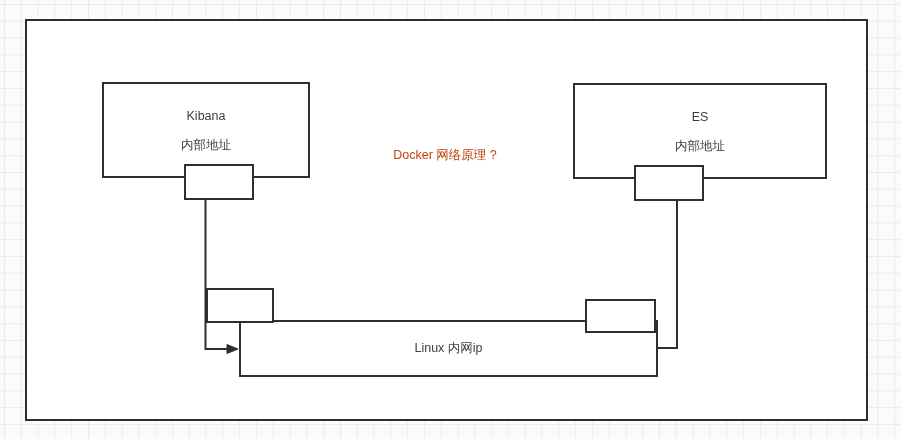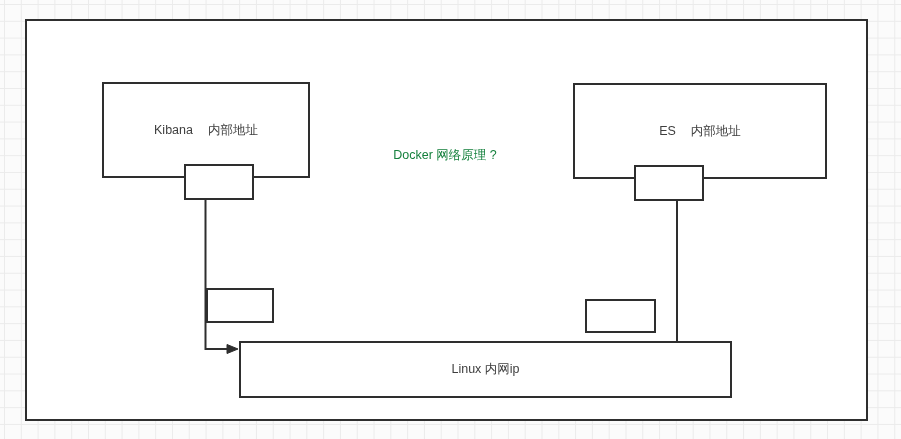--- a/index.html
+++ b/index.html
@@ -26,37 +26,37 @@
     left: 0; top: 0; width: 901px; height: 439px;
     z-index: 2;
     pointer-events: none;
   }
   .node {
     border: 2px solid #2e2e2e;
     background: #ffffff;
     color: #3e3e3e;
     font-size: 12.5px;
     display: flex;
-    flex-direction: row;
+    flex-direction: column;
     align-items: center;
     justify-content: center;
   }
   .big-node { z-index: 3; gap: 15px; line-height: 14px; }
   .port { z-index: 4; }
   #kibana-node { left: 102px; top: 82px;  width: 208px; height: 96px; }
   #es-node     { left: 573px; top: 83px;  width: 254px; height: 96px; }
   #kibana-port { left: 184px; top: 164px; width: 70px;  height: 36px; }
   #es-port     { left: 634px; top: 165px; width: 70px;  height: 36px; }
   #left-port   { left: 206px; top: 288px; width: 68px;  height: 35px; }
   #right-port  { left: 585px; top: 299px; width: 71px;  height: 34px; }
-  #linux-node  { left: 239px; top: 320px; width: 493px; height: 57px; z-index: 3; margin-top: 21px; }
+  #linux-node  { left: 239px; top: 320px; width: 419px; height: 57px; z-index: 3; }
   #center-title {
     left: 335px; top: 149px; width: 220px;
     text-align: center;
-    color: #15803d;
+    color: #c2410c;
     font-size: 12.5px;
     line-height: 13.5px;
     z-index: 3;
   }
 </style>
 </head>
 <body>
 
 <div class="abs" id="outer-rect"></div>
 

